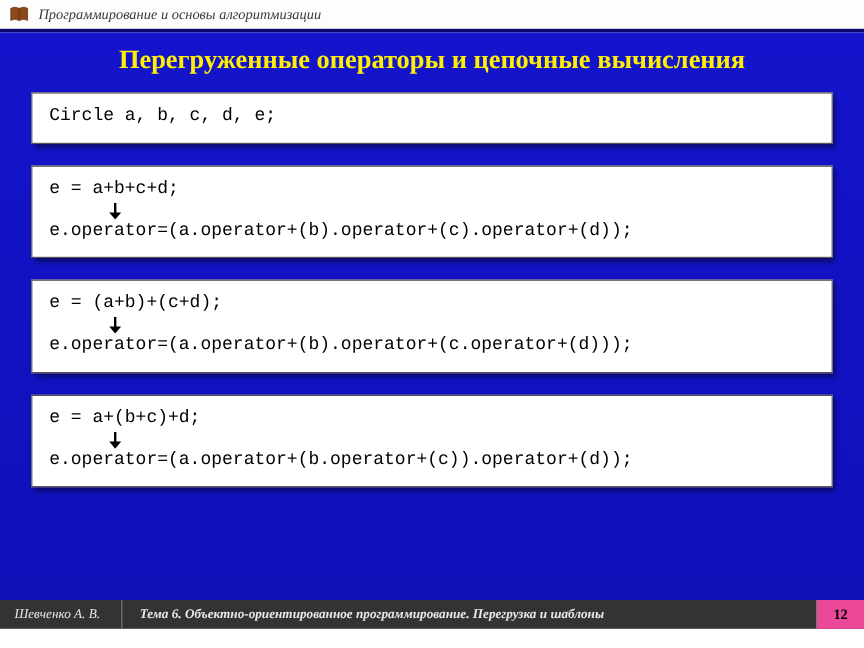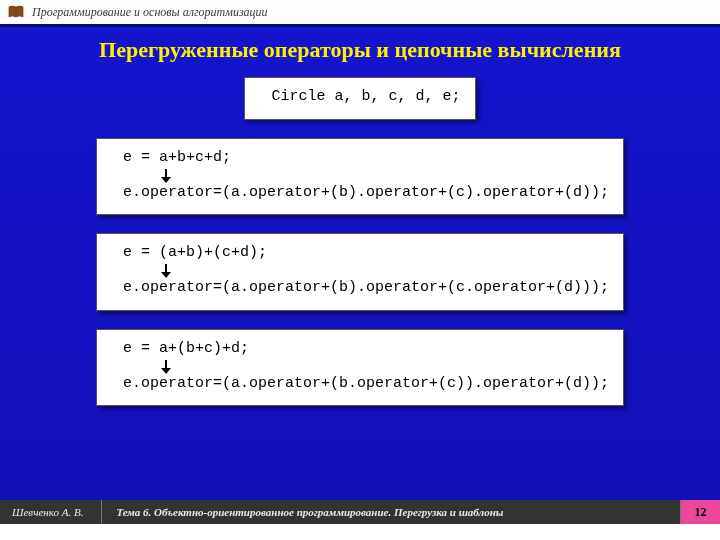--- a/index.html
+++ b/index.html
@@ -33,41 +33,40 @@
     background: #0a0a6e;
   }
   .main {
     background: #1212c2;
     background: linear-gradient(#1414cc, #1010b8);
     height: calc(540px - 24px - 3px - 24px);
     padding: 10px 26px 14px 26px;
     display: flex;
     flex-direction: column;
     gap: 18px;
-    align-items: center;
   }
   .heading {
     text-align: center;
     color: #fff000;
     font-weight: bold;
     font-size: 22px;
     margin-bottom: -4px;
   }
   .codebox {
     background: #ffffff;
     border: 1px solid #555;
     box-shadow: 3px 3px 4px rgba(0,0,0,0.45);
     padding: 10px 14px 12px 14px;
     font-family: "Courier New", monospace;
     font-size: 15px;
     color: #000;
     line-height: 1.25;
     position: relative;
   }
-  .codebox .line { white-space: pre; margin-left: 12px; }
+  .codebox .line { white-space: pre; }
   .arrow-row {
     display: flex;
     align-items: center;
     padding: 1px 0 1px 48px;
     height: 16px;
   }
   .footer {
     position: absolute;
     bottom: 16px; left: 0; right: 0;
     height: 24px;

